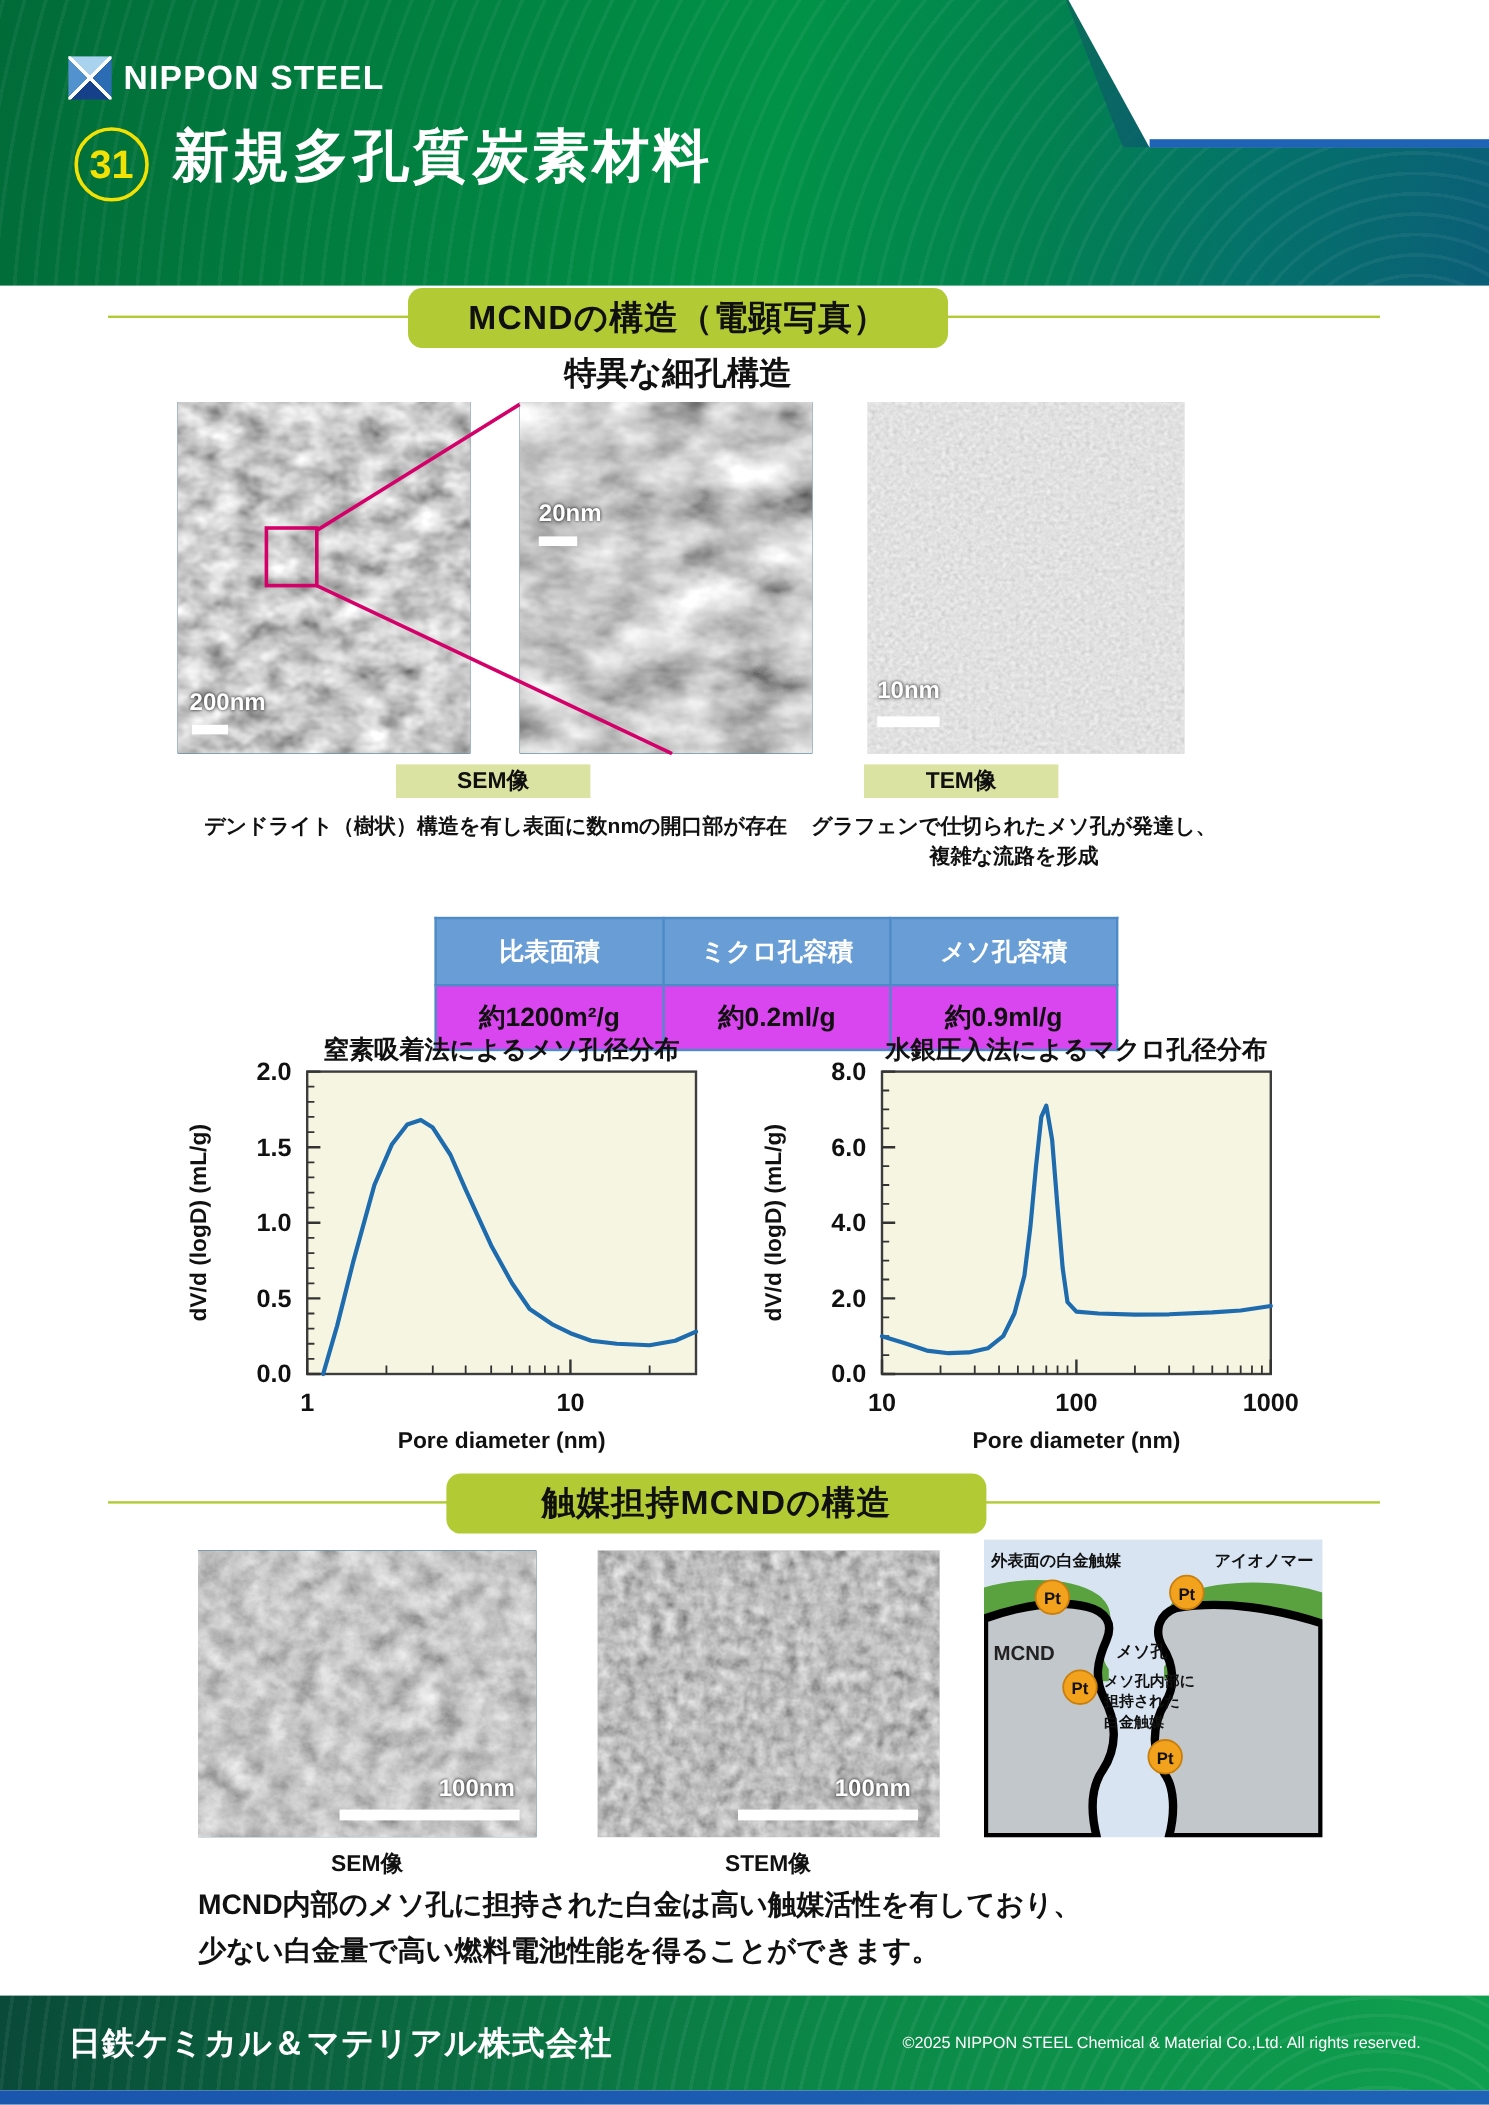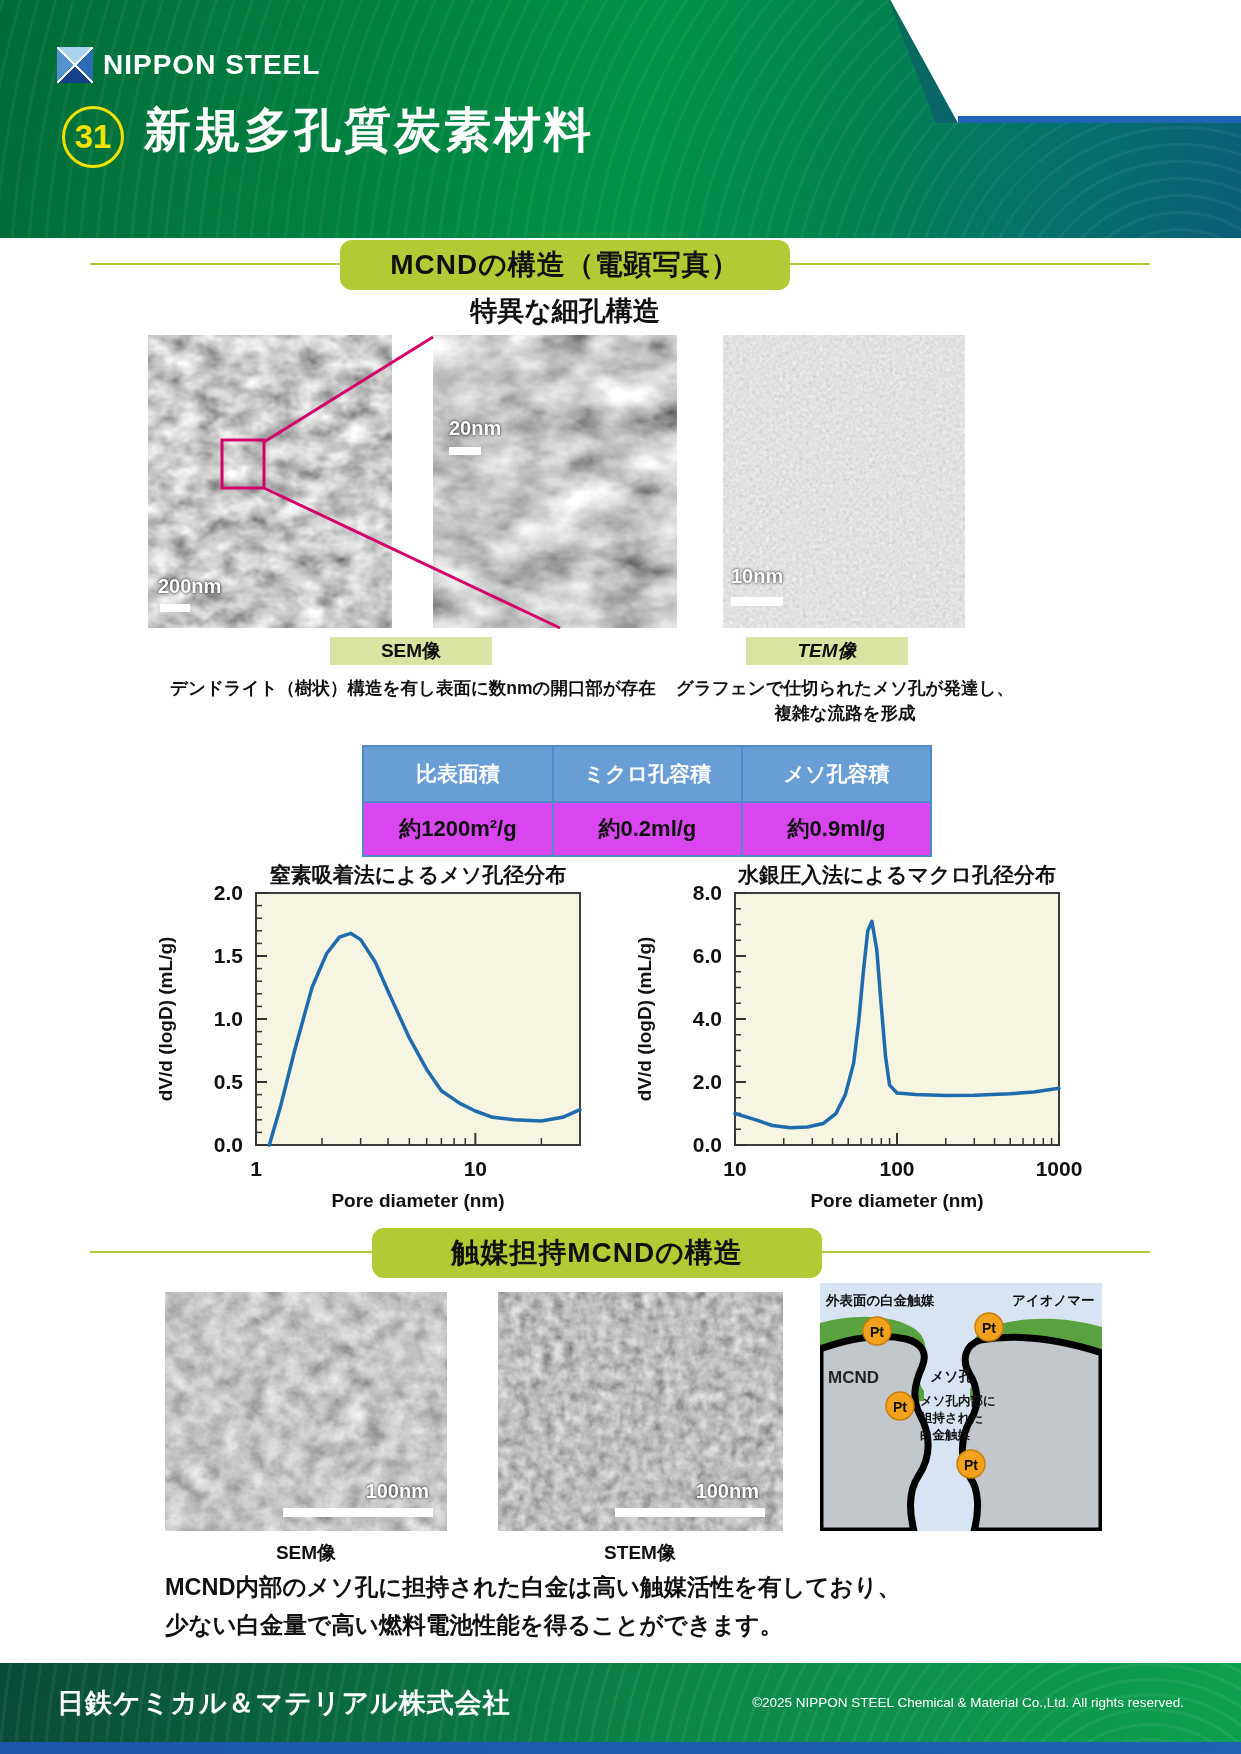--- a/index.html
+++ b/index.html
@@ -39,21 +39,21 @@
   
   .micro{position:absolute;overflow:hidden;background:#0c4a6e;}
   .micro svg{display:block;width:100%;height:100%;}
   .sc-text{position:absolute;color:#fff;font-weight:bold;font-size:20px;text-shadow:0 0 3px #000;}
   .sc-bar{position:absolute;background:#fff;}
   .img-label{position:absolute;width:162px;height:28px;background:#dbe3a3;display:flex;align-items:center;justify-content:center;
     font-size:19px;font-weight:bold;color:#101010;top:637px;}
   .caption{position:absolute;top:676px;font-size:17.5px;font-weight:700;text-align:center;line-height:1.45;}
   .overlay-svg{position:absolute;pointer-events:none;overflow:visible;}
   
-  .spec-table{position:absolute;left:362px;top:745px;width:570px;border:2px solid #4d7c0f;border-collapse:collapse;}
+  .spec-table{position:absolute;left:362px;top:764px;width:570px;border:2px solid #4d7c0f;border-collapse:collapse;}
   .spec-table td{border:2px solid #4d8bc8;text-align:center;width:190px;}
   .spec-table .hd td{background:#689dd5;color:#fff;font-weight:bold;font-size:21px;height:52px;}
   .spec-table .vl td{background:#d946ef;color:#101010;font-weight:bold;font-size:22px;height:50px;}
   
   .chart-title{position:absolute;top:861px;width:520px;text-align:center;font-size:21px;font-weight:900;}
   .chart-svg{position:absolute;top:850px;}
   
   .diagram{position:absolute;left:820px;top:1283px;width:282px;height:248px;background:#d8e4f2;}
   .plain-label{position:absolute;top:1540px;width:200px;text-align:center;font-size:19px;font-weight:bold;}
   .statement{position:absolute;left:165px;top:1568px;font-size:23.5px;font-weight:bold;line-height:1.62;}
@@ -113,21 +113,21 @@
             <feFuncR type="linear" slope="2.2" intercept="-0.5"></feFuncR>
             <feFuncG type="linear" slope="2.2" intercept="-0.5"></feFuncG>
             <feFuncB type="linear" slope="2.2" intercept="-0.5"></feFuncB>
           </feComponentTransfer>
         </filter>
       <rect width="244" height="293" filter="url(#f2)"></rect>
     </svg>
     <div class="sc-text" style="left:16px;top:82px;">20nm</div>
     <div class="sc-bar" style="left:16px;top:112px;width:32px;height:8px;"></div>
   </div>
-  <div class="micro" style="left:723px;top:335px;width:242px;height:293px;background:#cfcfcf;">
+  <div class="micro" style="left:723px;top:335px;width:264px;height:293px;background:#cfcfcf;">
     <svg preserveAspectRatio="none" viewBox="0 0 242 293">
       <filter id="f3">
           <feTurbulence type="fractalNoise" baseFrequency="0.3 0.3" numOctaves="2" seed="7"></feTurbulence>
         <feColorMatrix type="matrix" values="0.33 0.33 0.33 0 0  0.33 0.33 0.33 0 0  0.33 0.33 0.33 0 0  0 0 0 0 1"></feColorMatrix>
         <feComponentTransfer>
             <feFuncR type="linear" slope="0.55" intercept="0.48"></feFuncR>
             <feFuncG type="linear" slope="0.55" intercept="0.48"></feFuncG>
             <feFuncB type="linear" slope="0.55" intercept="0.48"></feFuncB>
           </feComponentTransfer>
         </filter>
@@ -137,21 +137,21 @@
     <div class="sc-bar" style="left:8px;bottom:22px;width:52px;height:9px;"></div>
   </div>
 
   <svg class="overlay-svg" style="left:148px;top:335px;width:430px;height:293px;">
     <rect x="74" y="105" width="42" height="48" fill="none" stroke="#d4006a" stroke-width="3"></rect>
     <line x1="116" y1="107" x2="285" y2="2" stroke="#d4006a" stroke-width="3"></line>
     <line x1="116" y1="153" x2="412" y2="293" stroke="#d4006a" stroke-width="3"></line>
   </svg>
 
   <div class="img-label" style="left:330px;">SEM像</div>
-  <div class="img-label" style="left:746px;font-style:italic;">TEM像</div>
+  <div class="img-label" style="left:720px;">TEM像</div>
 
   <div class="caption" style="left:118px;width:590px;">デンドライト（樹状）構造を有し表面に数nmの開口部が存在</div>
   <div class="caption" style="left:660px;width:370px;">
     <span>グラフェンで仕切られたメソ孔が発達し、</span><br>
     <span>複雑な流路を形成</span>
   </div>
 
   <table class="spec-table">
     <tbody>
         <tr class="hd">

